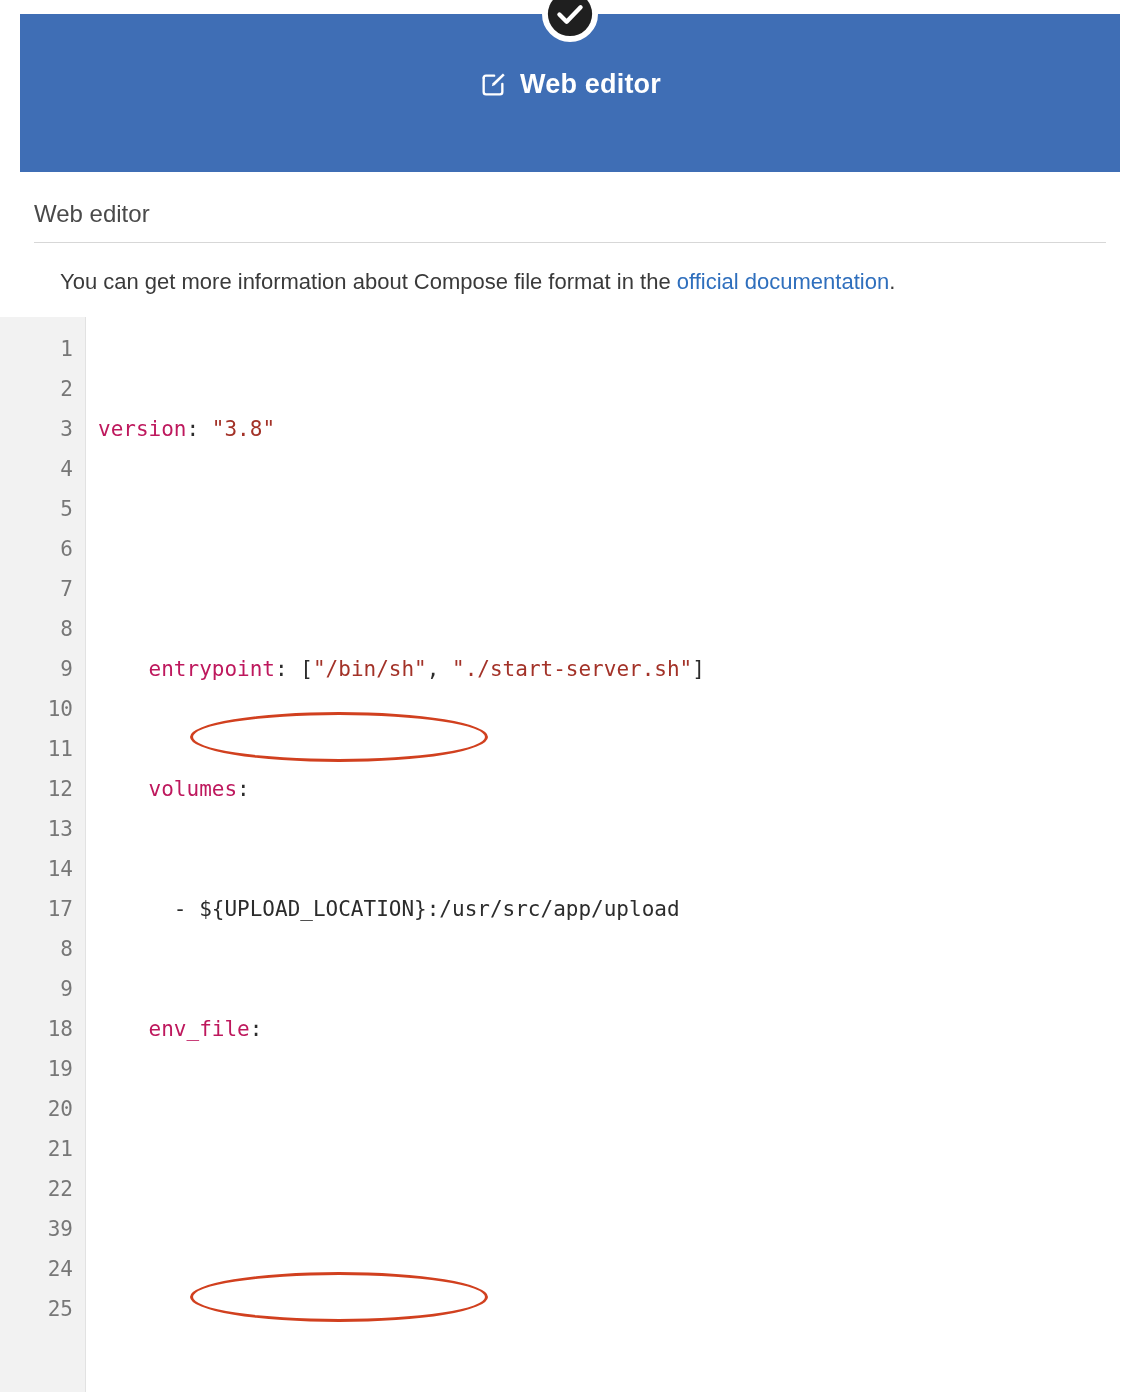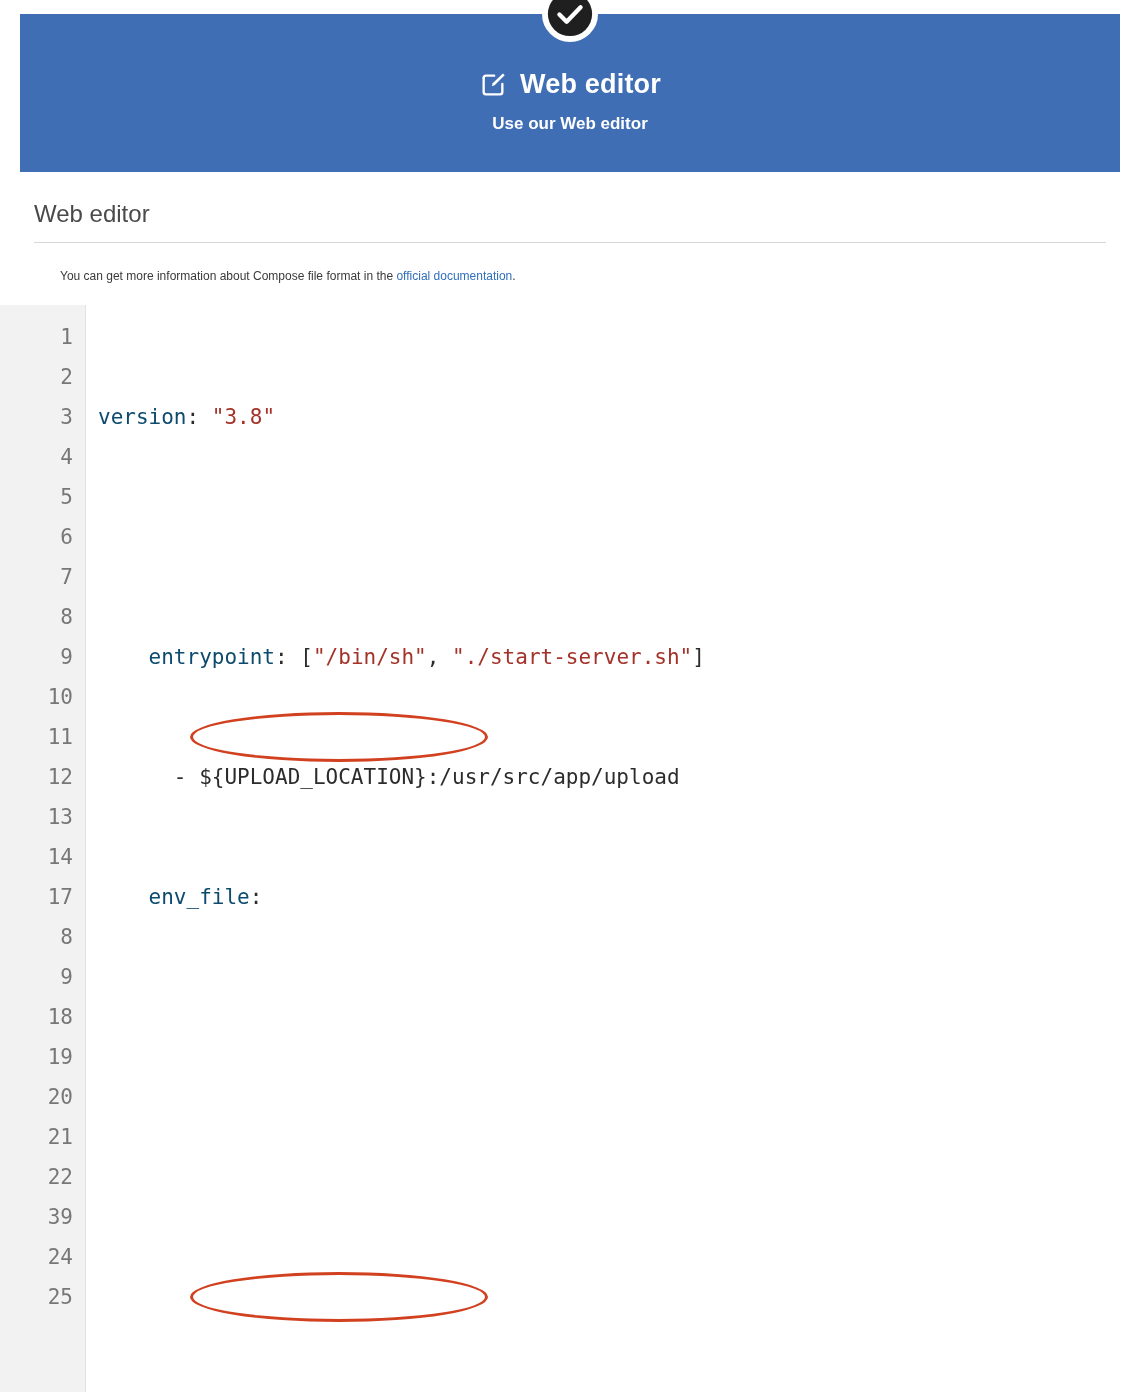--- a/index.html
+++ b/index.html
@@ -73,21 +73,21 @@
   }
   .section-title {
     font-size: 24px;
     color: #4a4a4a;
     font-weight: normal;
     padding-bottom: 14px;
     border-bottom: 1px solid #d7d7d7;
   }
   .info-line {
     margin: 26px 0 0 26px;
-    font-size: 12px;
+    font-size: 22px;
     color: #3a3a3a;
   }
   .info-line a {
     color: #2f6fbd;
     text-decoration: none;
   }
 
   
   .editor {
     margin: 22px 0 0 0;
@@ -111,21 +111,21 @@
   .code {
     flex: 1 1 auto;
     padding: 12px 0 0 12px;
     white-space: pre;
     background: #ffffff;
     position: relative;
   }
   .ln { display: block; height: 40px; }
   .cl { display: block; height: 40px; }
 
-  .k { color: #0c4a6e; }        
+  .k { color: #be185d; }        
   .s { color: #a33228; }        
   .p { color: #2c2c2c; }
 
   
   .annot {
     position: absolute;
     border: 3px solid #d1401f;
     border-radius: 50%;
     pointer-events: none;
   }
@@ -146,21 +146,20 @@
     <div class="banner-title">
       <span class="pencil-icon">
         <svg width="28" height="28" viewBox="0 0 24 24" aria-hidden="true">
           <path d="M4 6 a2 2 0 0 1 2-2 h7" fill="none" stroke="#ffffff" stroke-width="2" stroke-linecap="round"></path>
           <path d="M4 6 v12 a2 2 0 0 0 2 2 h12 a2 2 0 0 0 2-2 v-7" fill="none" stroke="#ffffff" stroke-width="2" stroke-linecap="round"></path>
           <path d="M20.5 2.2 L22 3.7 L13.4 12.3 L11 13 L11.7 10.6 Z" fill="#ffffff"></path>
         </svg>
       </span>
       <span>Web editor</span>
     </div>
-    <div class="banner-sub">Use our Web editor</div>
   </div>
 </div>
 
 <div class="section">
   <div class="section-title">Web editor</div>
   <div class="info-line">
     <span>You can get more information about Compose file format in the </span><a href="#">official documentation</a><span>.</span>
   </div>
 </div>
 
@@ -191,20 +190,21 @@
     <span class="ln">22</span>
     <span class="ln">39</span>
     <span class="ln">24</span>
     <span class="ln">25</span>
   </div>
 
   <div class="code">
     <span class="cl"><span class="k">version</span><span class="p">: </span><span class="s">"3.8"</span></span>
     <span class="cl"> </span>
     <span class="cl"><span class="p">    </span><span class="k">entrypoint</span><span class="p">: [</span><span class="s">"/bin/sh"</span><span class="p">, </span><span class="s">"./start-server.sh"</span><span class="p">]</span></span>
+    <span class="cl"><span class="p">    </span><span class="k">volumes</span><span class="p">:</span></span>
     <span class="cl"><span class="p">      - ${UPLOAD_LOCATION}:/usr/src/app/upload</span></span>
     <span class="cl"><span class="p">    </span><span class="k">env_file</span><span class="p">:</span></span>
     
     
     
     
     
     
     
     

